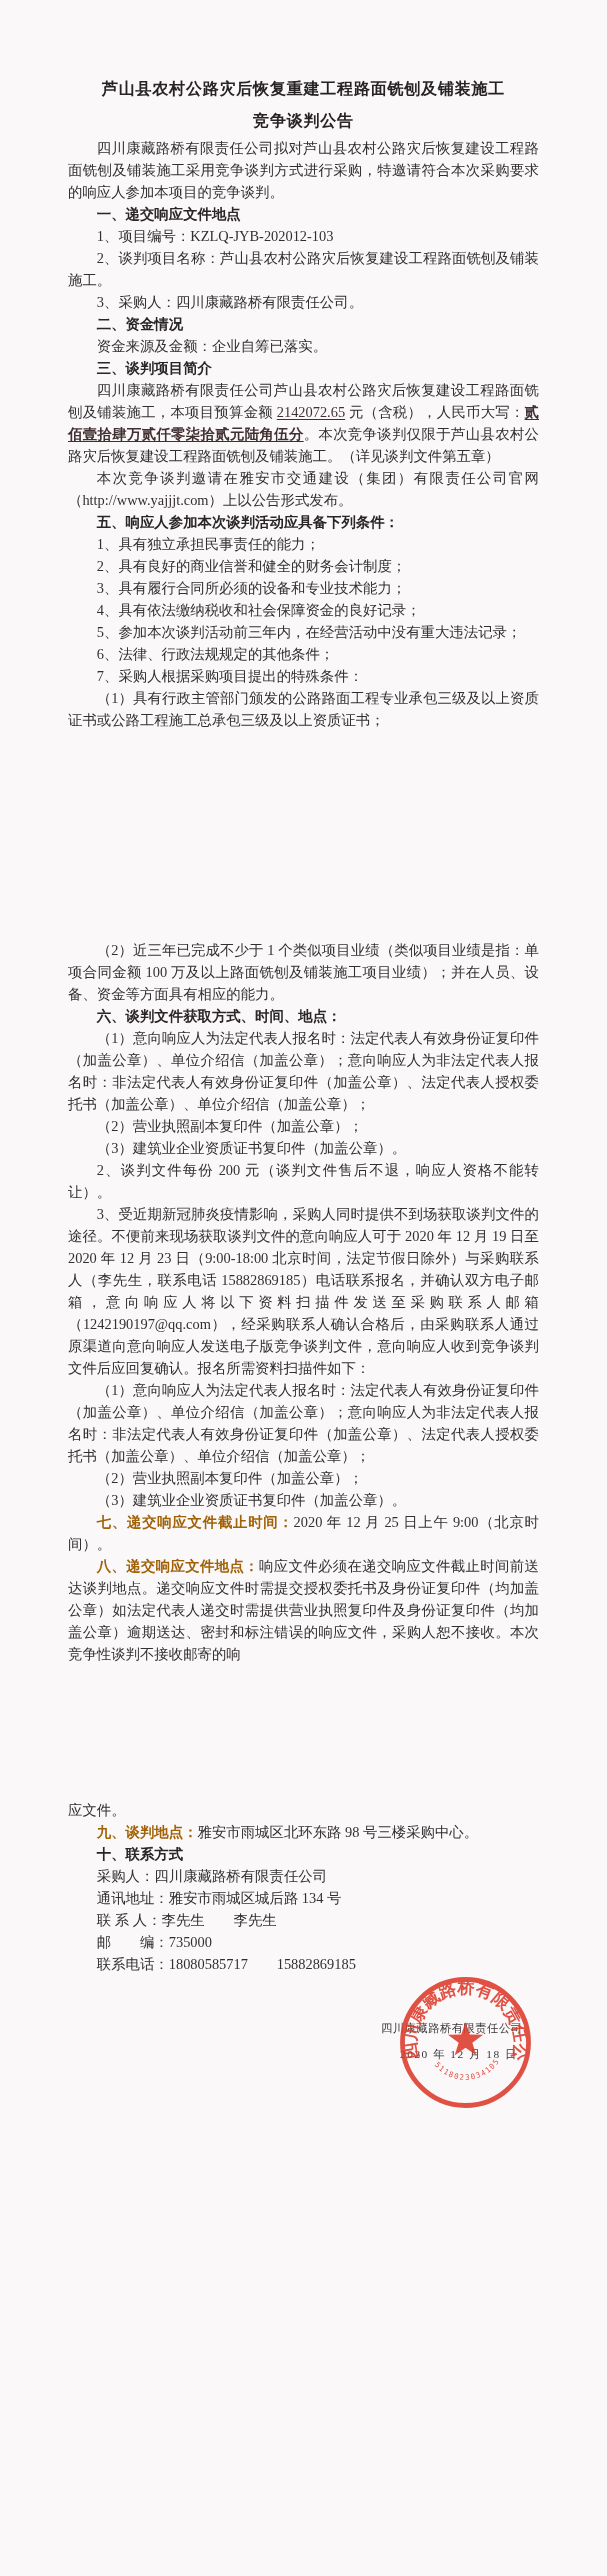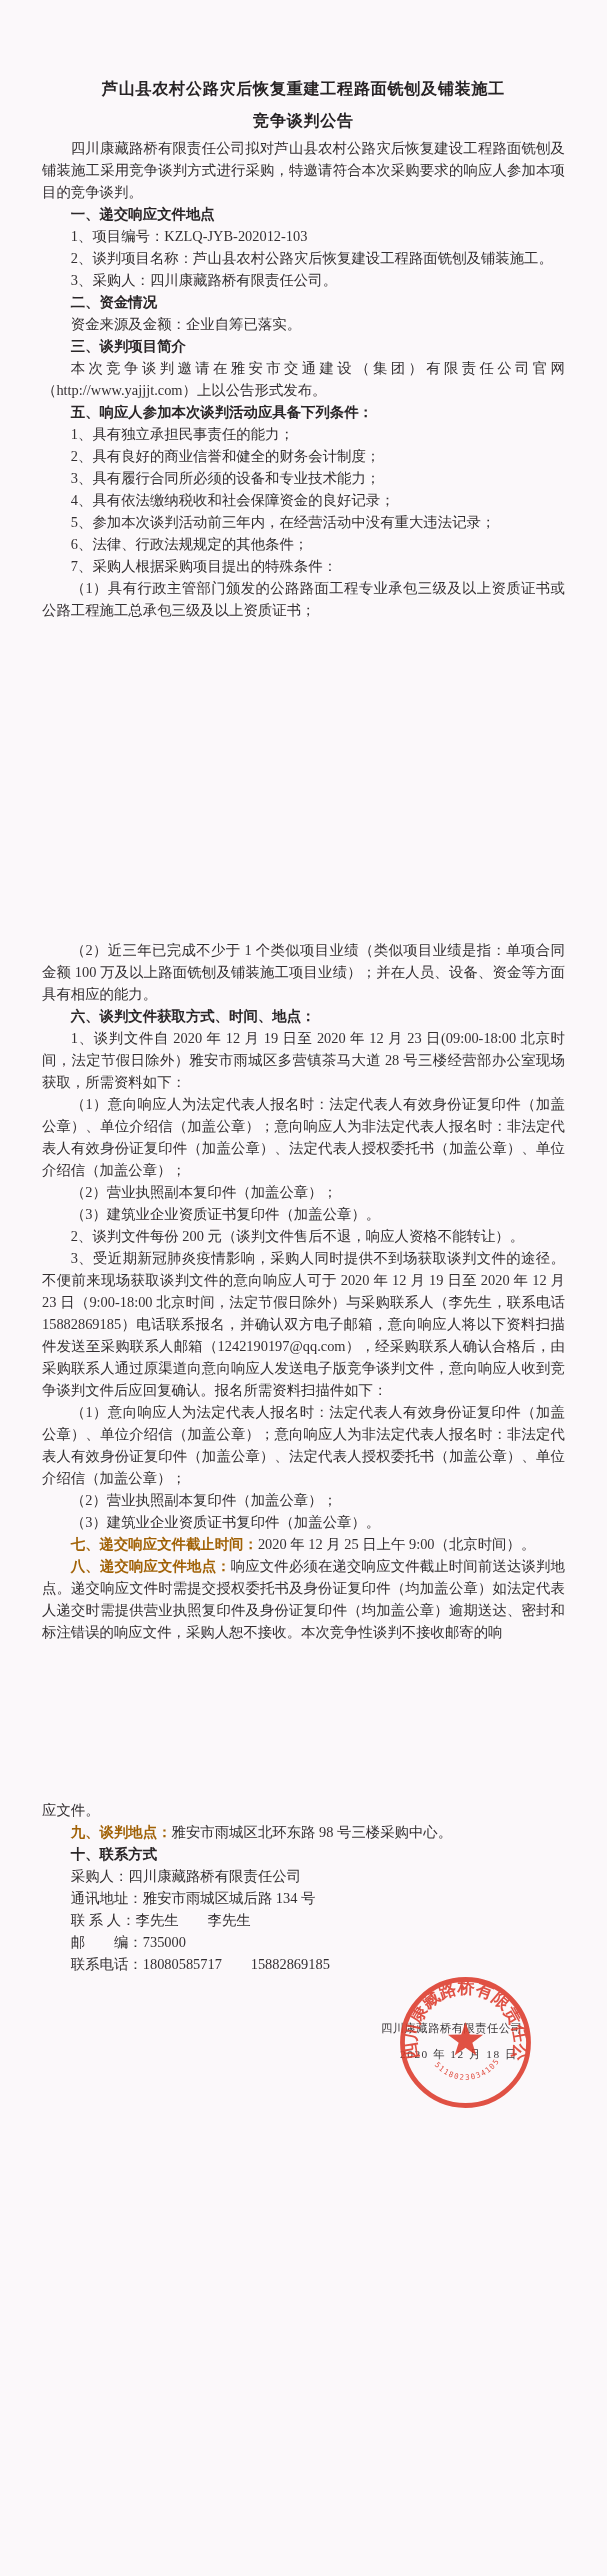--- a/index.html
+++ b/index.html
@@ -2,21 +2,21 @@
 <html style="font-size:12px"><head>
 <meta charset="utf-8">
 <style>
   html,body{margin:0;padding:0;}
   body{
     width:607px;height:2576px;position:relative;
     background:#fbf8fa;
     font-family:"Liberation Serif","DejaVu Serif",serif;
     color:#332f31;
   }
-  .page{position:absolute;left:0;width:607px;padding:0 42px;box-sizing:border-box;}
+  .page{position:absolute;left:0;width:607px;padding:0 68px;box-sizing:border-box;}
   #page1{top:73px;}
   #page2{top:939px;}
   #page3{top:1799px;}
   .title{font-size:16px;font-weight:bold;text-align:center;line-height:32px;color:#272325;letter-spacing:0.8px;}
   p,.line{margin:0;font-size:14.4px;line-height:22px;text-align:justify;}
   #page2 p,#page2 .line{line-height:22px;}
   .ind{text-indent:2em;}
   .hd{font-weight:bold;color:#2a2628;}
   .bl{font-weight:bold;color:#a16207;}
   .uw{text-decoration:underline;font-weight:bold;color:#403032;text-underline-offset:2.3px;}
@@ -33,36 +33,36 @@
   <div class="title">芦山县农村公路灾后恢复重建工程路面铣刨及铺装施工</div>
   <div class="title">竞争谈判公告</div>
   <p class="ind">四川康藏路桥有限责任公司拟对芦山县农村公路灾后恢复建设工程路面铣刨及铺装施工采用竞争谈判方式进行采购，特邀请符合本次采购要求的响应人参加本项目的竞争谈判。</p>
   <p class="ind hd">一、递交响应文件地点</p>
   <p class="ind">1、项目编号：KZLQ-JYB-202012-103</p>
   <p class="ind">2、谈判项目名称：芦山县农村公路灾后恢复建设工程路面铣刨及铺装施工。</p>
   <p class="ind">3、采购人：四川康藏路桥有限责任公司。</p>
   <p class="ind hd">二、资金情况</p>
   <p class="ind">资金来源及金额：企业自筹已落实。</p>
   <p class="ind hd">三、谈判项目简介</p>
+  <p class="ind"><span>四川康藏路桥有限责任公司芦山县农村公路灾后恢复建设工程路面铣刨及铺装施工，本项目预算金额 </span><span class="ud">2142072.65</span><span> 元（含税），人民币大写：</span><span class="uw">贰佰壹拾肆万贰仟零柒拾贰元陆角伍分</span><span>。本次竞争谈判仅限于芦山县农村公路灾后恢复建设工程路面铣刨及铺装施工。（详见谈判文件第五章）</span></p>
   <p class="ind">本次竞争谈判邀请在雅安市交通建设（集团）有限责任公司官网（http://www.yajjjt.com）上以公告形式发布。</p>
   <p class="ind hd">五、响应人参加本次谈判活动应具备下列条件：</p>
   <p class="ind">1、具有独立承担民事责任的能力；</p>
   <p class="ind">2、具有良好的商业信誉和健全的财务会计制度；</p>
   <p class="ind">3、具有履行合同所必须的设备和专业技术能力；</p>
   <p class="ind">4、具有依法缴纳税收和社会保障资金的良好记录；</p>
   <p class="ind">5、参加本次谈判活动前三年内，在经营活动中没有重大违法记录；</p>
   <p class="ind">6、法律、行政法规规定的其他条件；</p>
   <p class="ind">7、采购人根据采购项目提出的特殊条件：</p>
   <p class="ind">（1）具有行政主管部门颁发的公路路面工程专业承包三级及以上资质证书或公路工程施工总承包三级及以上资质证书；</p>
 </div>
 
 <div class="page" id="page2">
   <p class="ind">（2）近三年已完成不少于 1 个类似项目业绩（类似项目业绩是指：单项合同金额 100 万及以上路面铣刨及铺装施工项目业绩）；并在人员、设备、资金等方面具有相应的能力。</p>
   <p class="ind hd">六、谈判文件获取方式、时间、地点：</p>
-  <p class="ind">1、谈判文件自 2020 年 12 月 19 日至 2020 年 12 月 23 日(09:00-18:00 北京时间，法定节假日除外）雅安市雨城区多营镇茶马大道 28 号三楼经营部办公室现场获取，所需资料如下：</p>
   <p class="ind">（1）意向响应人为法定代表人报名时：法定代表人有效身份证复印件（加盖公章）、单位介绍信（加盖公章）；意向响应人为非法定代表人报名时：非法定代表人有效身份证复印件（加盖公章）、法定代表人授权委托书（加盖公章）、单位介绍信（加盖公章）；</p>
   <p class="ind">（2）营业执照副本复印件（加盖公章）；</p>
   <p class="ind">（3）建筑业企业资质证书复印件（加盖公章）。</p>
   <p class="ind">2、谈判文件每份 200 元（谈判文件售后不退，响应人资格不能转让）。</p>
   <p class="ind">3、受近期新冠肺炎疫情影响，采购人同时提供不到场获取谈判文件的途径。不便前来现场获取谈判文件的意向响应人可于 2020 年 12 月 19 日至 2020 年 12 月 23 日（9:00-18:00 北京时间，法定节假日除外）与采购联系人（李先生，联系电话 15882869185）电话联系报名，并确认双方电子邮箱，意向响应人将以下资料扫描件发送至采购联系人邮箱（1242190197@qq.com），经采购联系人确认合格后，由采购联系人通过原渠道向意向响应人发送电子版竞争谈判文件，意向响应人收到竞争谈判文件后应回复确认。报名所需资料扫描件如下：</p>
   <p class="ind">（1）意向响应人为法定代表人报名时：法定代表人有效身份证复印件（加盖公章）、单位介绍信（加盖公章）；意向响应人为非法定代表人报名时：非法定代表人有效身份证复印件（加盖公章）、法定代表人授权委托书（加盖公章）、单位介绍信（加盖公章）；</p>
   <p class="ind">（2）营业执照副本复印件（加盖公章）；</p>
   <p class="ind">（3）建筑业企业资质证书复印件（加盖公章）。</p>
   <p class="ind"><span class="bl">七、递交响应文件截止时间：</span><span>2020 年 12 月 25 日上午 9:00（北京时间）。</span></p>
   <p class="ind"><span class="bl">八、递交响应文件地点：</span><span>响应文件必须在递交响应文件截止时间前送达谈判地点。递交响应文件时需提交授权委托书及身份证复印件（均加盖公章）如法定代表人递交时需提供营业执照复印件及身份证复印件（均加盖公章）逾期送达、密封和标注错误的响应文件，采购人恕不接收。本次竞争性谈判不接收邮寄的响</span></p>

